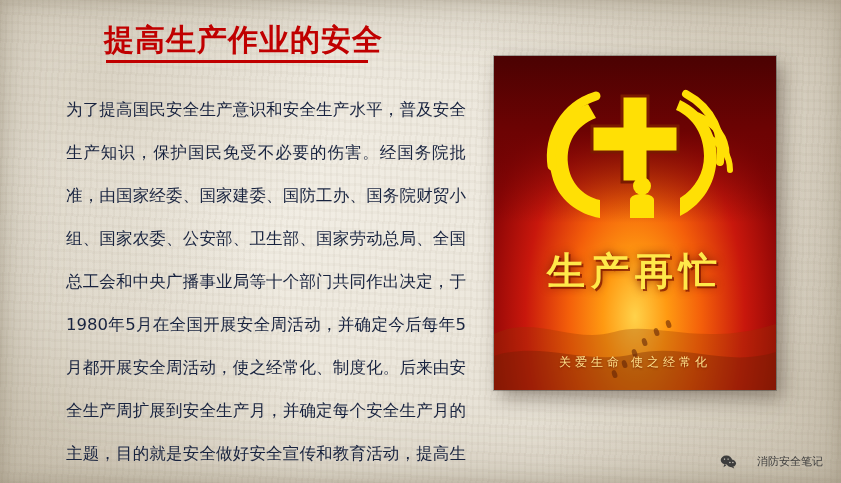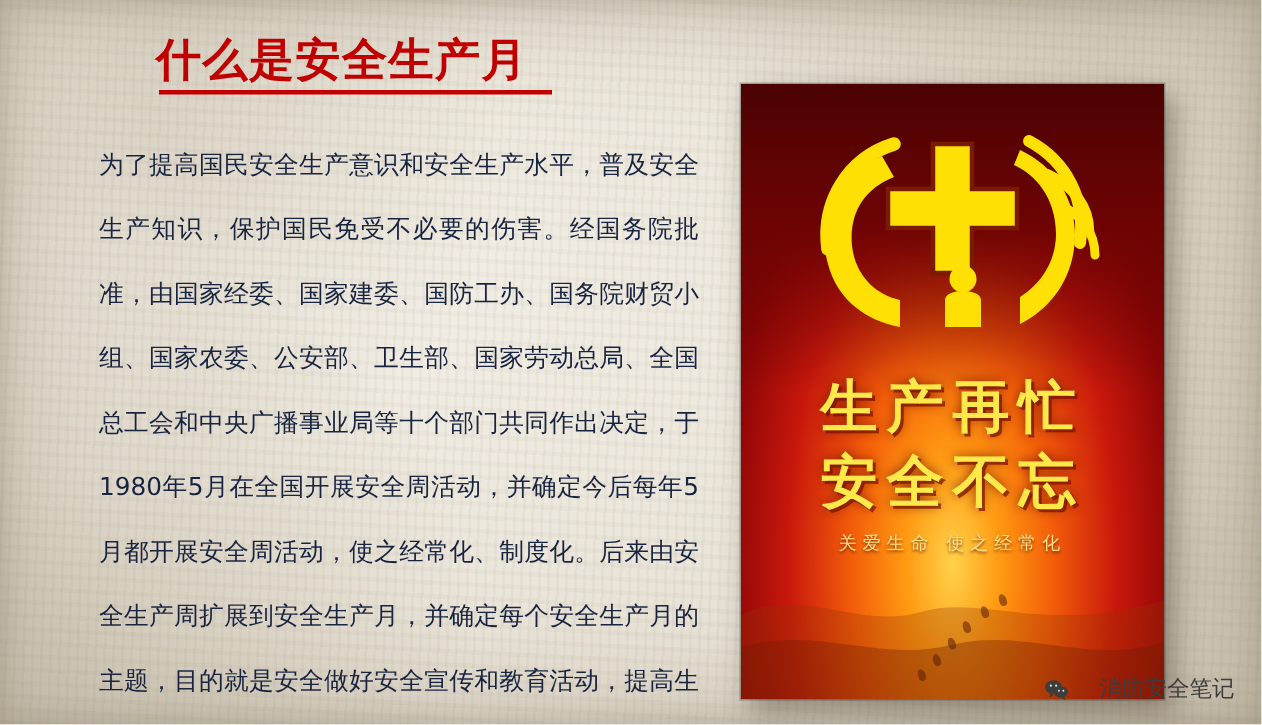--- a/index.html
+++ b/index.html
@@ -44,21 +44,21 @@
   }
   .body-text{
     position:absolute;left:66px;top:88px;width:400px;
     font-size:16.5px;line-height:43px;
     color:#18233f;
     text-align:justify;
     font-family:"DejaVu Sans","Liberation Sans",sans-serif;
     text-indent:0;
   }
   .poster{
-    position:absolute;left:494px;top:56px;width:282px;height:410px;
+    position:absolute;left:494px;top:56px;width:282px;height:334px;
     background:#8b0000;
     box-shadow:0 0 0 1px rgba(0,0,0,.25), 6px 8px 18px rgba(60,45,30,.45);
     overflow:hidden;
   }
   .poster-bg{
     position:absolute;inset:0;
     background:
       radial-gradient(ellipse at 50% 78%, #ffd24a 0%, #ff9a12 16%, #f4600a 33%, #c8170c 55%, #8d0606 75%, #5d0303 100%);
   }
   .poster-top-dark{
@@ -84,36 +84,36 @@
   .poster-line2{top:240px;font-size:38px;}
   .poster-sub{
     position:absolute;left:0;top:298px;width:100%;text-align:center;
     font-size:12px;letter-spacing:4px;color:#ffe08a;
     font-family:"DejaVu Sans","Liberation Sans",sans-serif;
     text-shadow:0 1px 2px rgba(110,30,0,.8);
   }
   .wm{
     position:absolute;right:18px;bottom:14px;
     display:flex;align-items:center;gap:20px;
-    color:#3d3d3d;font-size:15px;
+    color:#3d3d3d;font-size:11px;
     font-family:Liberation Sans, sans-serif;
   }
   .wm-logo{
     width:17px;height:15px;display:inline-block;
   }
 </style>
 </head>
 <body>
 
 <div class="slide">
 
   <div class="texture"></div>
   <div class="edge-shade"></div>
 
-  <div class="title">什么是安全生产月</div>
+  <div class="title">提高生产作业的安全</div>
   <div class="title-underline"></div>
 
   <div class="body-text">为了提高国民安全生产意识和安全生产水平，普及安全生产知识，保护国民免受不必要的伤害。经国务院批准，由国家经委、国家建委、国防工办、国务院财贸小组、国家农委、公安部、卫生部、国家劳动总局、全国总工会和中央广播事业局等十个部门共同作出决定，于1980年5月在全国开展安全周活动，并确定今后每年5月都开展安全周活动，使之经常化、制度化。后来由安全生产周扩展到安全生产月，并确定每个安全生产月的主题，目的就是安全做好安全宣传和教育活动，提高生产作业的安全。</div>
 
   <div class="poster">
     <div class="poster-bg"></div>
     <div class="poster-top-dark"></div>
 
     <svg class="dunes" viewBox="0 0 282 120" preserveAspectRatio="none">
       <path d="M0,64 C40,44 78,74 120,62 C160,50 205,78 282,54 L282,120 L0,120 Z" fill="rgba(150,52,4,.30)"></path>
@@ -139,21 +139,20 @@
       <path d="M168,38 C186,46 196,60 196,76" stroke="#ffe005" stroke-width="7" fill="none" stroke-linecap="round"></path>
       <path d="M176,58 C192,66 200,78 200,92" stroke="#ffe005" stroke-width="6" fill="none" stroke-linecap="round"></path>
 
       <path d="M92,18 h26 v30 h30 v26 h-30 v30 h-26 v-30 h-30 v-26 h30 Z" fill="#ffe005" stroke="#7a1a00" stroke-width="3"></path>
 
       <circle cx="112" cy="108" r="9" fill="#ffe005"></circle>
       <path d="M100,122 C100,114 124,114 124,122 L124,140 L100,140 Z" fill="#ffe005"></path>
     </svg>
 
     <div class="poster-line1">生产再忙</div>
-    <div class="poster-line2">安全不忘</div>
     <div class="poster-sub">关爱生命  使之经常化</div>
   </div>
 
   <div class="wm">
     <span class="wm-logo">
       <svg viewBox="0 0 24 20" width="17" height="15">
         <ellipse cx="9" cy="8" rx="8" ry="6.4" fill="#3d3d3d"></ellipse>
         <path d="M6,14 L5,18 L9,15.4 Z" fill="#3d3d3d"></path>
         <ellipse cx="16" cy="12.6" rx="6.6" ry="5.4" fill="#3d3d3d"></ellipse>
         <path d="M19,17.4 L20,20 L16.6,18.4 Z" fill="#3d3d3d"></path>

